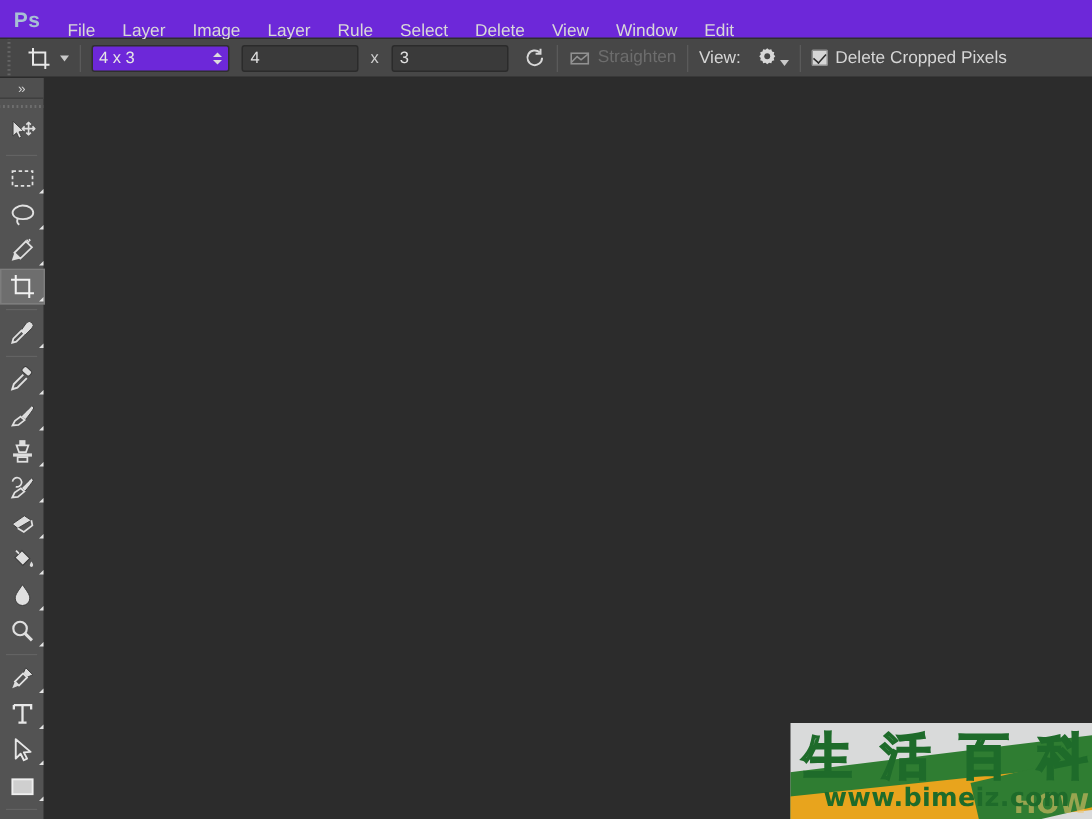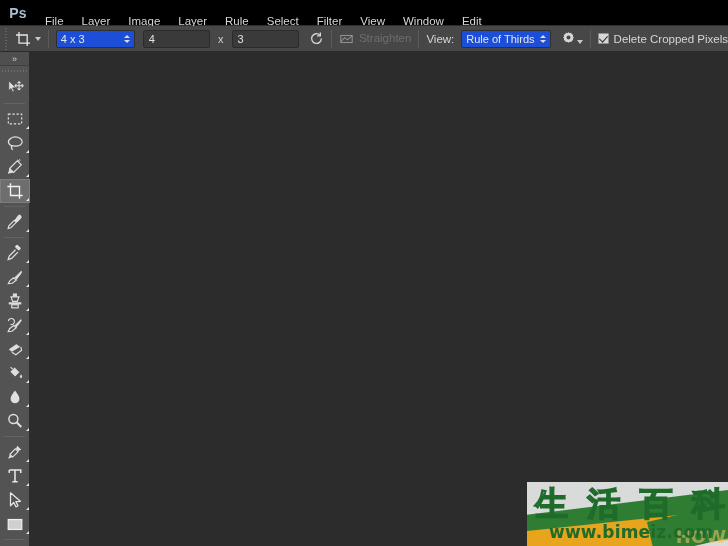--- a/index.html
+++ b/index.html
@@ -8,21 +8,21 @@
     overflow: hidden;
     background: #2b2b2b;
     font-family: "Liberation Sans", sans-serif;
     -webkit-font-smoothing: antialiased;
   }
 
   
   #menubar {
     position: absolute; left: 0; top: 0;
     width: 728px; height: 26px;
-    background: #000000;
+    background: #6d28d9;
     border-bottom: 1px solid #2e2e2e;
     display: flex; align-items: center;
   }
   #ps-logo {
     width: 36px; height: 26px;
     display: flex; align-items: center; justify-content: center;
     color: #a8c0d4;
     font-size: 14px; font-weight: bold;
     letter-spacing: .3px;
   }
@@ -62,21 +62,21 @@
     border-right: 3.5px solid transparent;
     border-top: 4px solid #c9c9c9;
   }
   .vsep {
     width: 1px; height: 18px; margin: 0 7px;
     background: #393939;
     border-right: 1px solid #5a5a5a;
   }
   .combo {
     height: 18px;
-    background: #1d4ed8;
+    background: #6d28d9;
     border: 1px solid #2f2f2f;
     border-radius: 2px;
     display: flex; align-items: center;
     padding: 0 4px;
     color: #e6e6e6; font-size: 11px;
   }
   .combo .label { flex: 1; white-space: nowrap; }
   .spin {
     display: flex; flex-direction: column;
     align-items: center; justify-content: center;
@@ -232,21 +232,21 @@
 <body>
 
 <div id="menubar">
   <div id="ps-logo">Ps</div>
   <div class="menu-item">File</div>
   <div class="menu-item">Layer</div>
   <div class="menu-item">Image</div>
   <div class="menu-item">Layer</div>
   <div class="menu-item">Rule</div>
   <div class="menu-item">Select</div>
-  <div class="menu-item">Filter</div>
+  <div class="menu-item">Delete</div>
   <div class="menu-item">View</div>
   <div class="menu-item">Window</div>
   <div class="menu-item">Edit</div>
 </div>
 
 <div id="optionsbar">
 
   <div id="opt-grip"></div>
 
   <div id="crop-tool-chip">
@@ -293,27 +293,20 @@
       <rect x="1.5" y="4" width="13" height="8" fill="none" stroke="#cfcfcf" stroke-width="1.2"></rect>
       <path d="M1.5 11 L6 6.5 L9 9 L14.5 4.5" fill="none" stroke="#cfcfcf" stroke-width="1.2"></path>
     </svg>
     <span class="opt-label dim">Straighten</span>
   </div>
 
   <div class="vsep"></div>
 
   <span class="opt-label">View:</span>
 
-  <div class="combo" style="width:95px;margin-left:7px;">
-    <span class="label">Rule of Thirds</span>
-    <span class="spin">
-        <i class="up"></i>
-        <i class="down"></i>
-      </span>
-  </div>
 
   <div style="margin-left:10px;display:flex;align-items:center;">
     <svg width="15" height="15" viewBox="0 0 16 16">
       <g fill="#d8d8d8">
         <path d="M8 1.2 L9.3 2.3 L10.9 1.9 L11.4 3.5 L13 4 L12.6 5.6 L13.7 6.9 L12.6 8.2 L13 9.8 L11.4 10.3 L10.9 11.9 L9.3 11.5 L8 12.6 L6.7 11.5 L5.1 11.9 L4.6 10.3 L3 9.8 L3.4 8.2 L2.3 6.9 L3.4 5.6 L3 4 L4.6 3.5 L5.1 1.9 L6.7 2.3 Z"></path>
       </g>
       <circle cx="8" cy="6.9" r="2.1" fill="#474747"></circle>
     </svg>
     <span class="caret-down" style="margin-left:1px;margin-top:6px;"></span>
   </div>

